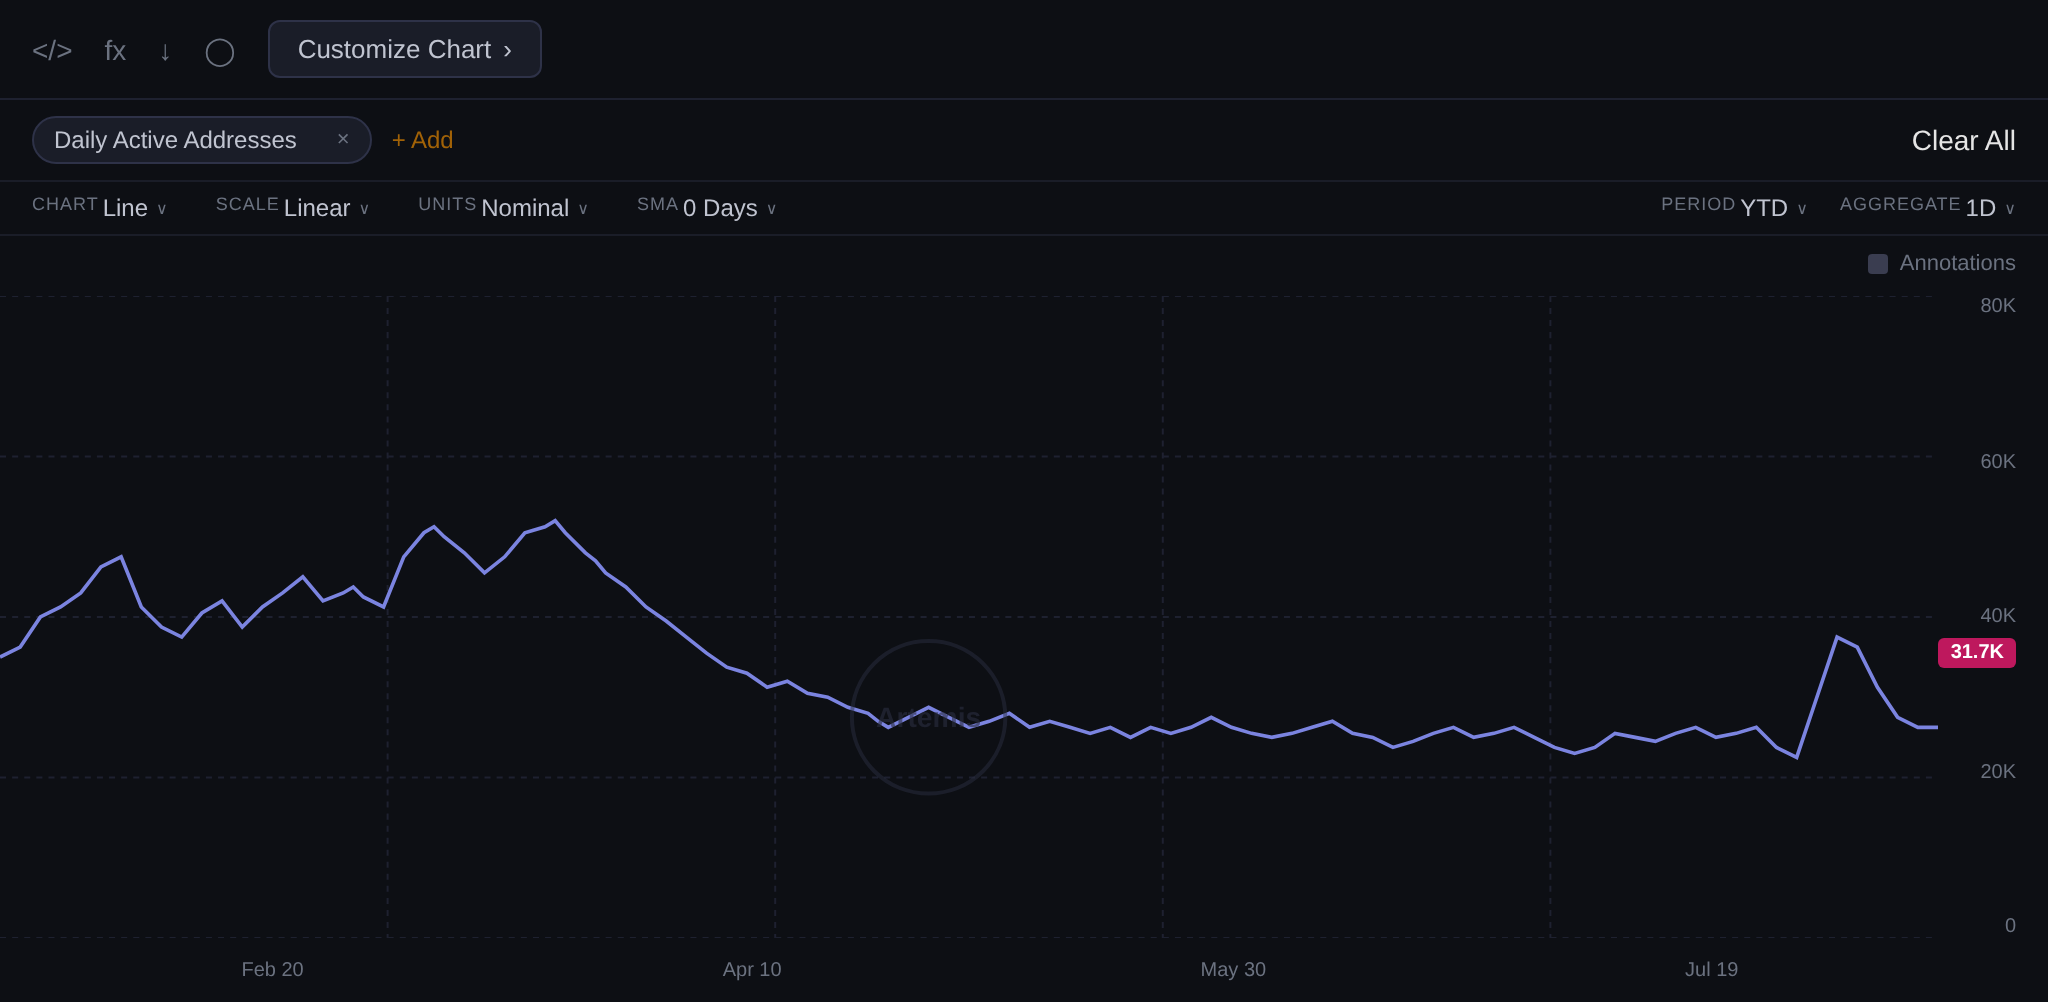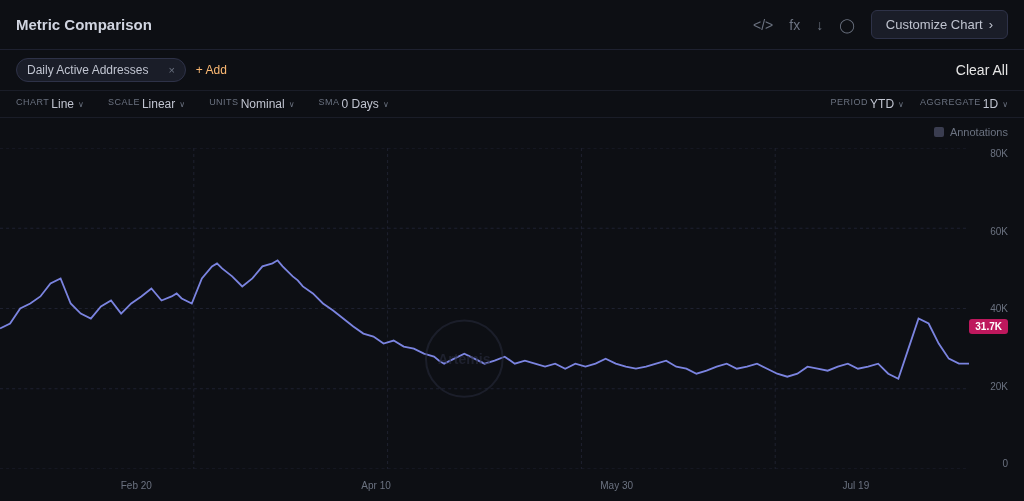--- a/index.html
+++ b/index.html
@@ -68,21 +68,21 @@
       align-items: center;
       gap: 20px;
       cursor: pointer;
     }
     .metric-tag .close {
       color: #6b7280;
       font-size: 11px;
       cursor: pointer;
     }
     .add-btn {
-      color: #fdba74;
+      color: #a16207;
       font-size: 12px;
       cursor: pointer;
       display: flex;
       align-items: center;
       gap: 4px;
     }
     .clear-all-btn {
       color: #e5e5e5;
       font-size: 14px;
       cursor: pointer;
@@ -197,21 +197,20 @@
     }
     .grid-line {
       stroke: #1e2130;
       stroke-dasharray: 3,3;
     }
   </style>
 </head>
 <body>
 
 <div class="header">
-  <span class="header-title">Metric Comparison</span>
   <div class="header-actions">
     <span class="header-icon">&lt;/&gt;</span>
     <span class="header-icon">fx</span>
     <span class="header-icon">↓</span>
     <span class="header-icon">◯</span>
     <button class="customize-btn">
       <span>Customize Chart</span>
       <span>›</span>
     </button>
   </div>

